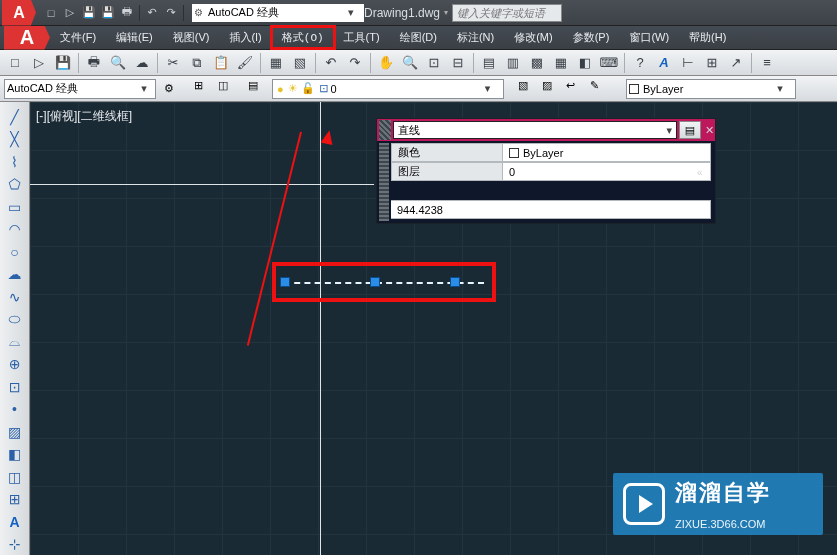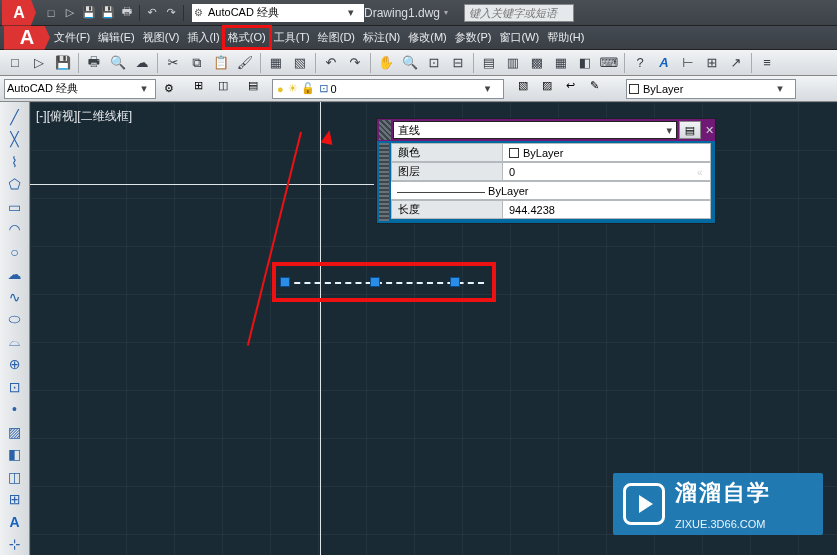--- a/index.html
+++ b/index.html
@@ -10,27 +10,27 @@
 .logo { width: 34px; height: 26px; background: #d33; color: #fff; font-weight: bold; font-size: 16px; display: flex; align-items: center; justify-content: center; margin-left: 2px; clip-path: polygon(0 0, 85% 0, 100% 50%, 85% 100%, 0 100%); }
 .qat { display: flex; align-items: center; margin-left: 6px; gap: 1px; }
 .qat .ico { width: 18px; height: 18px; display: flex; align-items: center; justify-content: center; color: #cfd3d8; cursor: pointer; }
 .qat .sep { width: 1px; height: 16px; background: #2a2f34; margin: 0 2px; }
 .ws-dd { display: flex; align-items: center; margin-left: 6px; background: #fff; height: 18px; padding: 0 2px; }
 .ws-dd .gear { width: 14px; font-size: 10px; color: #555; }
 .ws-dd input { border: none; width: 140px; height: 16px; font-size: 11px; background: #fff; }
 .ws-dd .dd { width: 14px; color: #444; }
 .title-text { color: #d8dde2; font-size: 12px; }
 .title-dd { color: #aaa; margin-left: 4px; font-size: 8px; }
-.search-box { margin-left: 16px; width: 110px; height: 18px; background: #e6e9ec; border: 1px solid #888; color: #6a6f75; font-style: italic; padding: 1px 4px; }
+.search-box { margin-left: 4px; width: 110px; height: 18px; background: #e6e9ec; border: 1px solid #888; color: #6a6f75; font-style: italic; padding: 1px 4px; }
 
 
 .menubar { height: 24px; background: linear-gradient(#454b52,#393f45); display: flex; align-items: center; border-bottom: 1px solid #222; padding-left: 4px; }
 .logo2 { width: 46px; height: 24px; background: #d33; color: #fff; font-weight: bold; font-size: 20px; display: flex; align-items: center; justify-content: center; clip-path: polygon(0 0, 88% 0, 100% 50%, 88% 100%, 0 100%); }
-.menubar .mi { padding: 3px 4px; color: #e8ebef; cursor: pointer; }
-.menubar .mi.hl { outline: 3px solid #e11; outline-offset: -1px; }
+.menubar .mi { padding: 3px 10px; color: #e8ebef; cursor: pointer; }
+.menubar .mi.hl { outline: 3px solid #e11; outline-offset: -1px; font-family: Liberation Mono, monospace; }
 
 
 .toolbar { height: 26px; background: linear-gradient(#f1f3f5,#d7dbdf); border-bottom: 1px solid #888; display: flex; align-items: center; padding: 0 4px; gap: 2px; }
 .toolbar .tb { width: 22px; height: 20px; display: flex; align-items: center; justify-content: center; color: #3a4048; cursor: pointer; border: 1px solid transparent; font-size: 13px; }
 .toolbar .sep { width: 1px; height: 20px; background: #a8adb2; margin: 0 2px; }
 .toolbar .grip { width: 4px; height: 18px; background: repeating-linear-gradient(#888 0 1px, transparent 1px 3px); margin-right: 2px; }
 
 .propbar { height: 26px; background: linear-gradient(#f1f3f5,#d7dbdf); border-bottom: 1px solid #888; display: flex; align-items: center; padding: 0 4px; gap: 2px; }
 .propbar .combo { height: 20px; background: #fff; border: 1px solid #8a9098; display: flex; align-items: center; padding: 0 2px; }
 .propbar .combo .dd { width: 14px; color: #444; text-align: center; }
@@ -57,27 +57,27 @@
 .arrow-head { position: absolute; left: 292px; top: 28px; width: 0; height: 0; border-left: 6px solid transparent; border-right: 6px solid transparent; border-bottom: 14px solid #e11; transform: rotate(12deg); }
 
 
 .sel-box { position: absolute; left: 242px; top: 160px; width: 224px; height: 40px; border: 4px solid #e11; }
 .dashline { position: absolute; left: 254px; top: 180px; width: 200px; height: 0; border-top: 2px dashed #e8f4ff; }
 .grip { position: absolute; width: 10px; height: 10px; background: #2a8de8; border: 1px solid #0a4a88; top: 175px; }
 .grip.g1 { left: 250px; } .grip.g2 { left: 340px; } .grip.g3 { left: 420px; }
 
 
 .palette { position: absolute; left: 346px; top: 16px; width: 340px; background: #3e464d; border: 1px solid #1a2228; }
-.pal-head { height: 22px; display: flex; align-items: center; background: #701a75; }
+.pal-head { height: 22px; display: flex; align-items: center; background: #be185d; }
 .pal-head .hgrip { width: 12px; height: 20px; background: repeating-linear-gradient(45deg,#6a7279 0 2px,#3c444b 2px 4px); margin: 0 2px; }
 .pal-head .combo { flex: 1; height: 18px; background: #fff; border: 1px solid #222; display: flex; align-items: center; padding: 0 4px; }
 .pal-head .combo .dd { width: 14px; text-align: right; color: #444; }
 .pal-head .btn { width: 22px; height: 18px; background: linear-gradient(#f1f3f5,#d7dbdf); border: 1px solid #888; margin-left: 2px; display: flex; align-items: center; justify-content: center; }
 .pal-head .close { width: 14px; color: #cfd3d8; padding: 0 4px; cursor: pointer; }
-.pal-body { background: #0369a1; padding: 2px 4px 4px 14px; position: relative; }
+.pal-body { background: #0f172a; padding: 2px 4px 4px 14px; position: relative; }
 .pal-body .vgrip { position: absolute; left: 2px; top: 2px; bottom: 2px; width: 10px; background: repeating-linear-gradient(#6a7279 0 2px,#3e464d 2px 4px); }
 .pal-row { display: flex; height: 19px; }
 .pal-row .k { width: 112px; background: #e4e7ea; border: 1px solid #b4b9be; padding: 1px 6px; }
 .pal-row .v { flex: 1; background: #fff; border: 1px solid #b4b9be; border-left: none; padding: 1px 6px; display: flex; align-items: center; }
 .pal-row .sw { width: 10px; height: 10px; border: 1px solid #333; margin-right: 4px; background: #fff; }
 .pal-tog { position: absolute; right: 4px; top: 26px; width: 14px; color: #cfd3d8; font-size: 10px; }
 
 
 .wm { position: absolute; right: 14px; bottom: 20px; width: 210px; height: 62px; background: rgba(34,135,200,.85); display: flex; align-items: center; padding: 17px 10px; border-radius: 2px; }
 .wm .play { width: 42px; height: 42px; border: 3px solid #fff; border-radius: 8px; display: flex; align-items: center; justify-content: center; margin-right: 10px; }
@@ -263,24 +263,22 @@
         <div class="v">
             <span class="sw"></span>
             <span>ByLayer</span>
           </div>
       </div>
       <div class="pal-row">
         <div class="k">图层</div>
         <div class="v">0</div>
       </div>
       <div class="pal-row">
-        <div class="v">———————— ByLayer</div>
-      </div>
-      <div class="pal-row">
-        <div class="k">长度</div>
+      </div>
+      <div class="pal-row">
         <div class="v">944.4238</div>
       </div>
       <div class="pal-tog">«</div>
     </div>
   </div>
 
   <div class="wm">
     <div class="play">
         <div class="tri"></div>
       </div>

